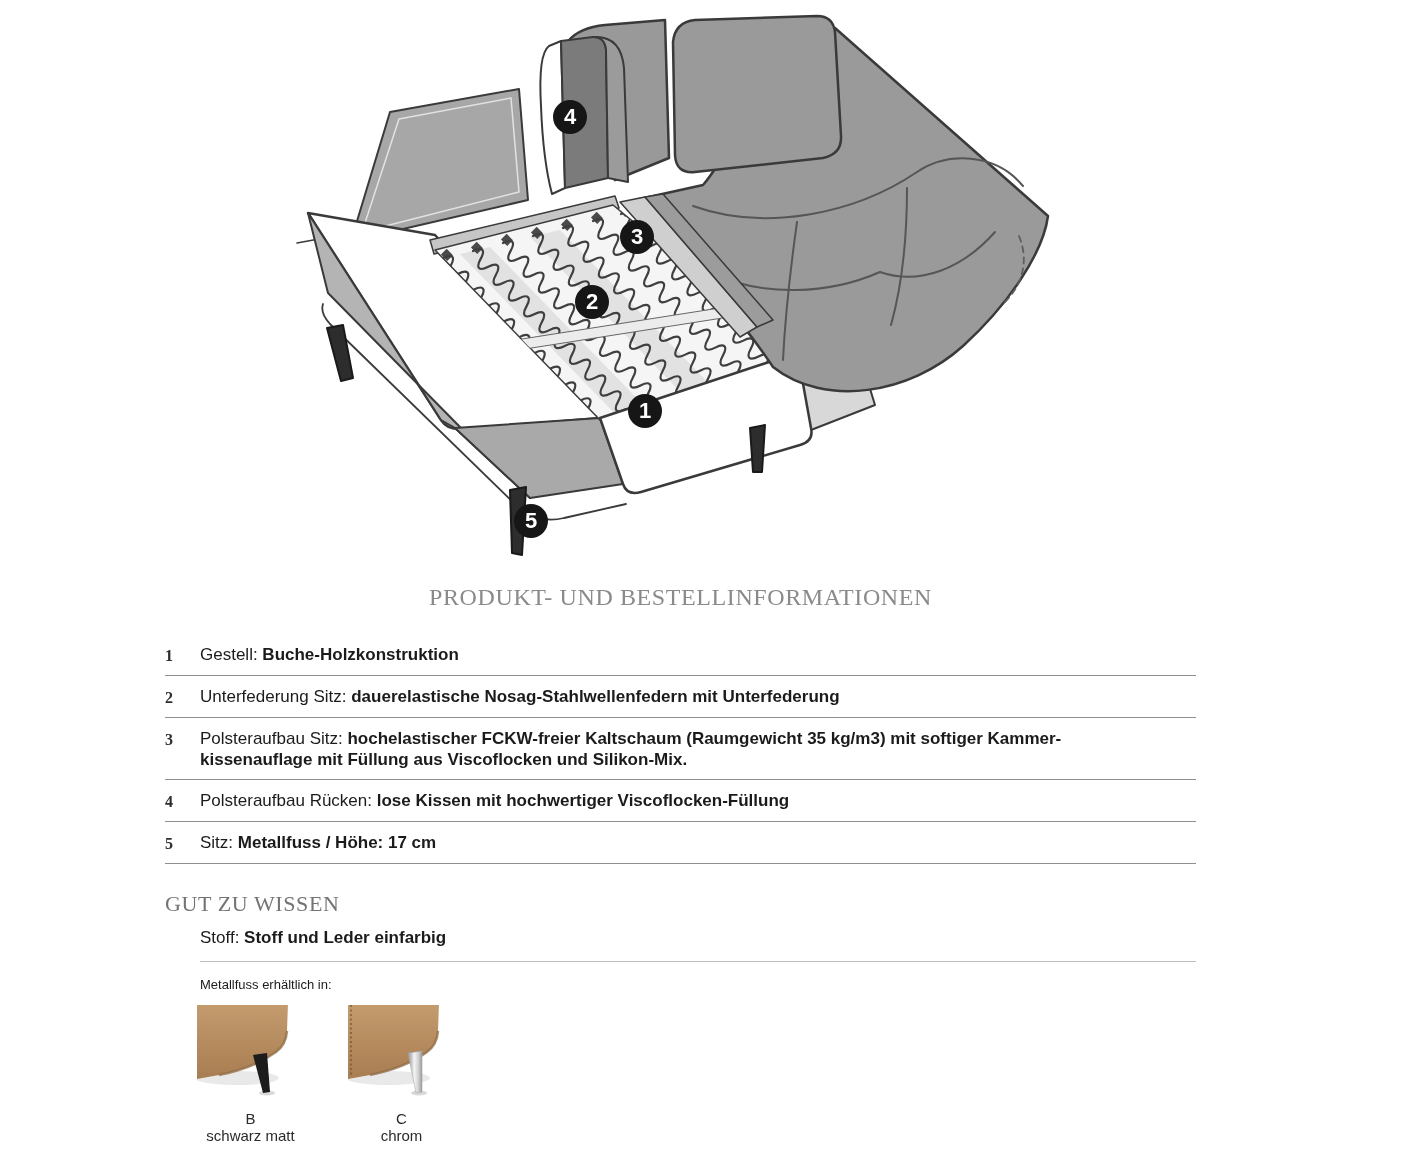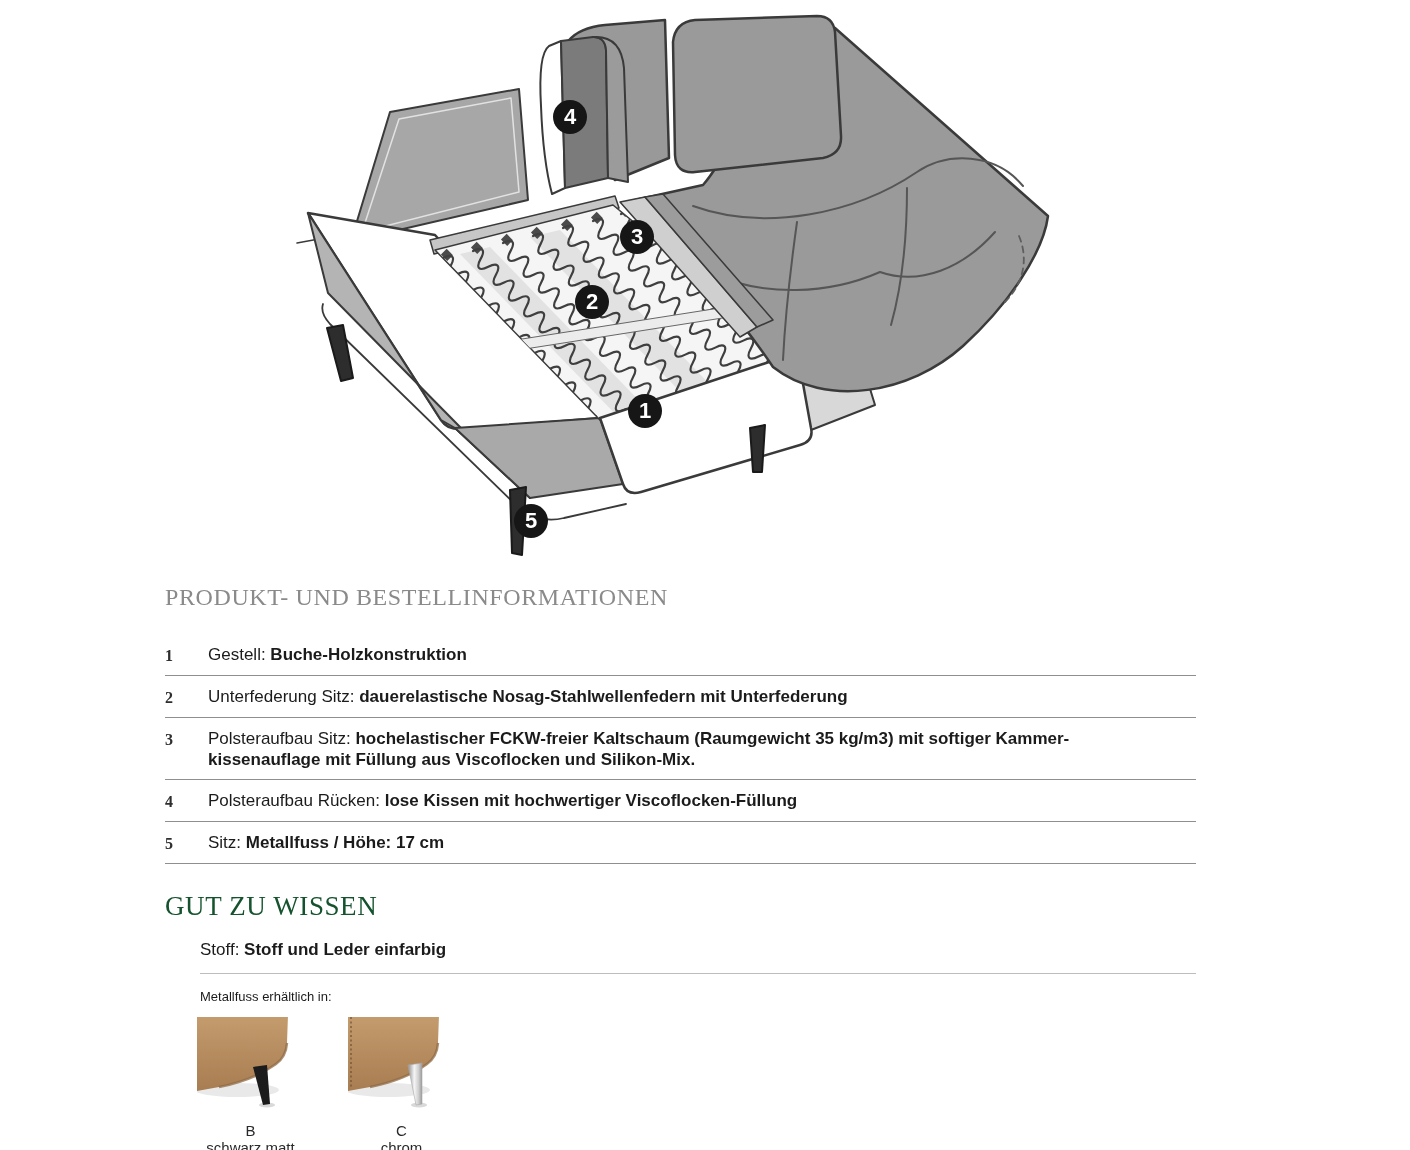--- a/index.html
+++ b/index.html
@@ -12,37 +12,37 @@
   .diagram svg.scene{position:absolute;left:295px;top:10px;}
   .badge{
     position:absolute;width:34px;height:34px;border-radius:50%;
     background:#161616;color:#fff;text-align:center;
     font:700 22px/34px "Liberation Sans",sans-serif;
   }
   
   .content{position:absolute;left:165px;top:584px;width:1031px;}
   h1.sec{
     font-family:"Liberation Serif",serif;font-weight:400;font-size:24px;
-    color:#8a8a8a;letter-spacing:0.6px;margin:0 0 23px 0;
+    color:#8a8a8a;letter-spacing:0.6px;margin:0 0 23px 0;text-align:center;
   }
   h2.sec{
-    font-family:"Liberation Serif",serif;font-weight:400;font-size:27px;
-    color:#14532d;letter-spacing:0.6px;margin:27px 0 8px 0;
+    font-family:"Liberation Serif",serif;font-weight:400;font-size:22px;
+    color:#737373;letter-spacing:0.6px;margin:27px 0 1px 0;
   }
   .prow{
     display:flex;align-items:flex-start;
     padding:10px 0 9px 0;border-bottom:1px solid #8f8f8f;
     font-size:17px;line-height:21px;
   }
   .pnum{
     width:35px;flex:0 0 35px;
     font-family:"Liberation Serif",serif;font-weight:700;font-size:16px;color:#2e2e2e;
     padding-top:1px;
   }
-  .ptext{flex:1;margin-left:8px;}
+  .ptext{flex:1;}
   .plabel{font-weight:400;}
   .pvalue{font-weight:700;white-space:pre-line;}
   .brow{
     margin-left:35px;padding:9px 0 13px 0;border-bottom:1px solid #bdbdbd;
     font-size:17px;line-height:21px;
   }
   .feet-intro{margin:15px 0 13px 35px;font-size:13px;}
   .opts{display:flex;gap:44px;margin-left:32px;}
   .opt{width:107px;}
   .opt .pic{width:107px;height:98px;display:block;}

